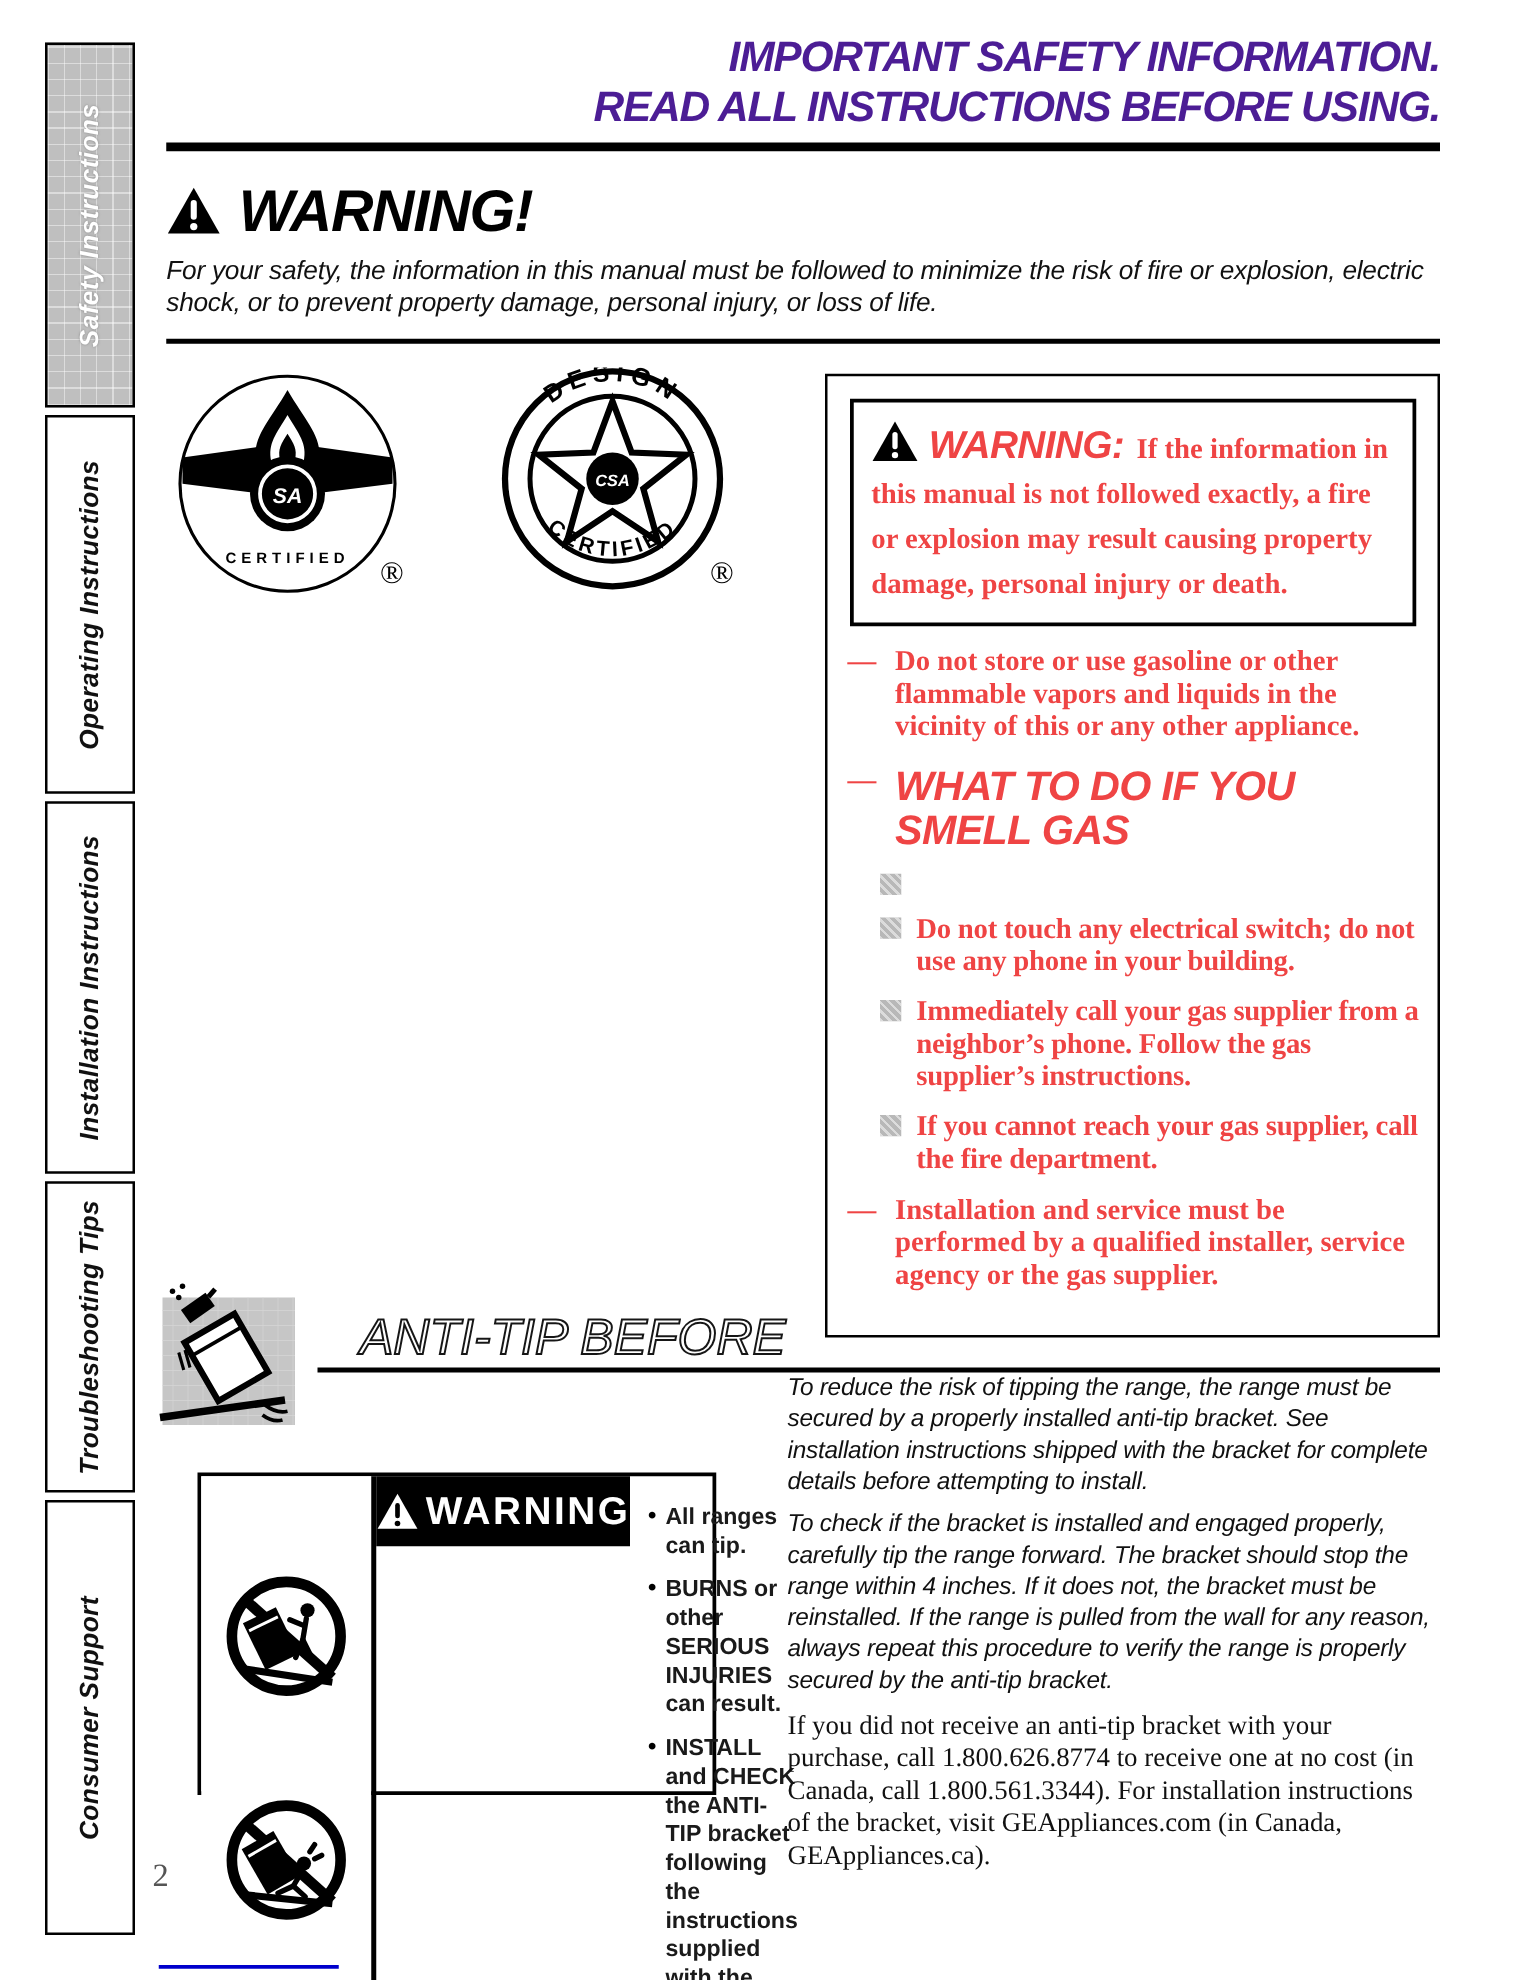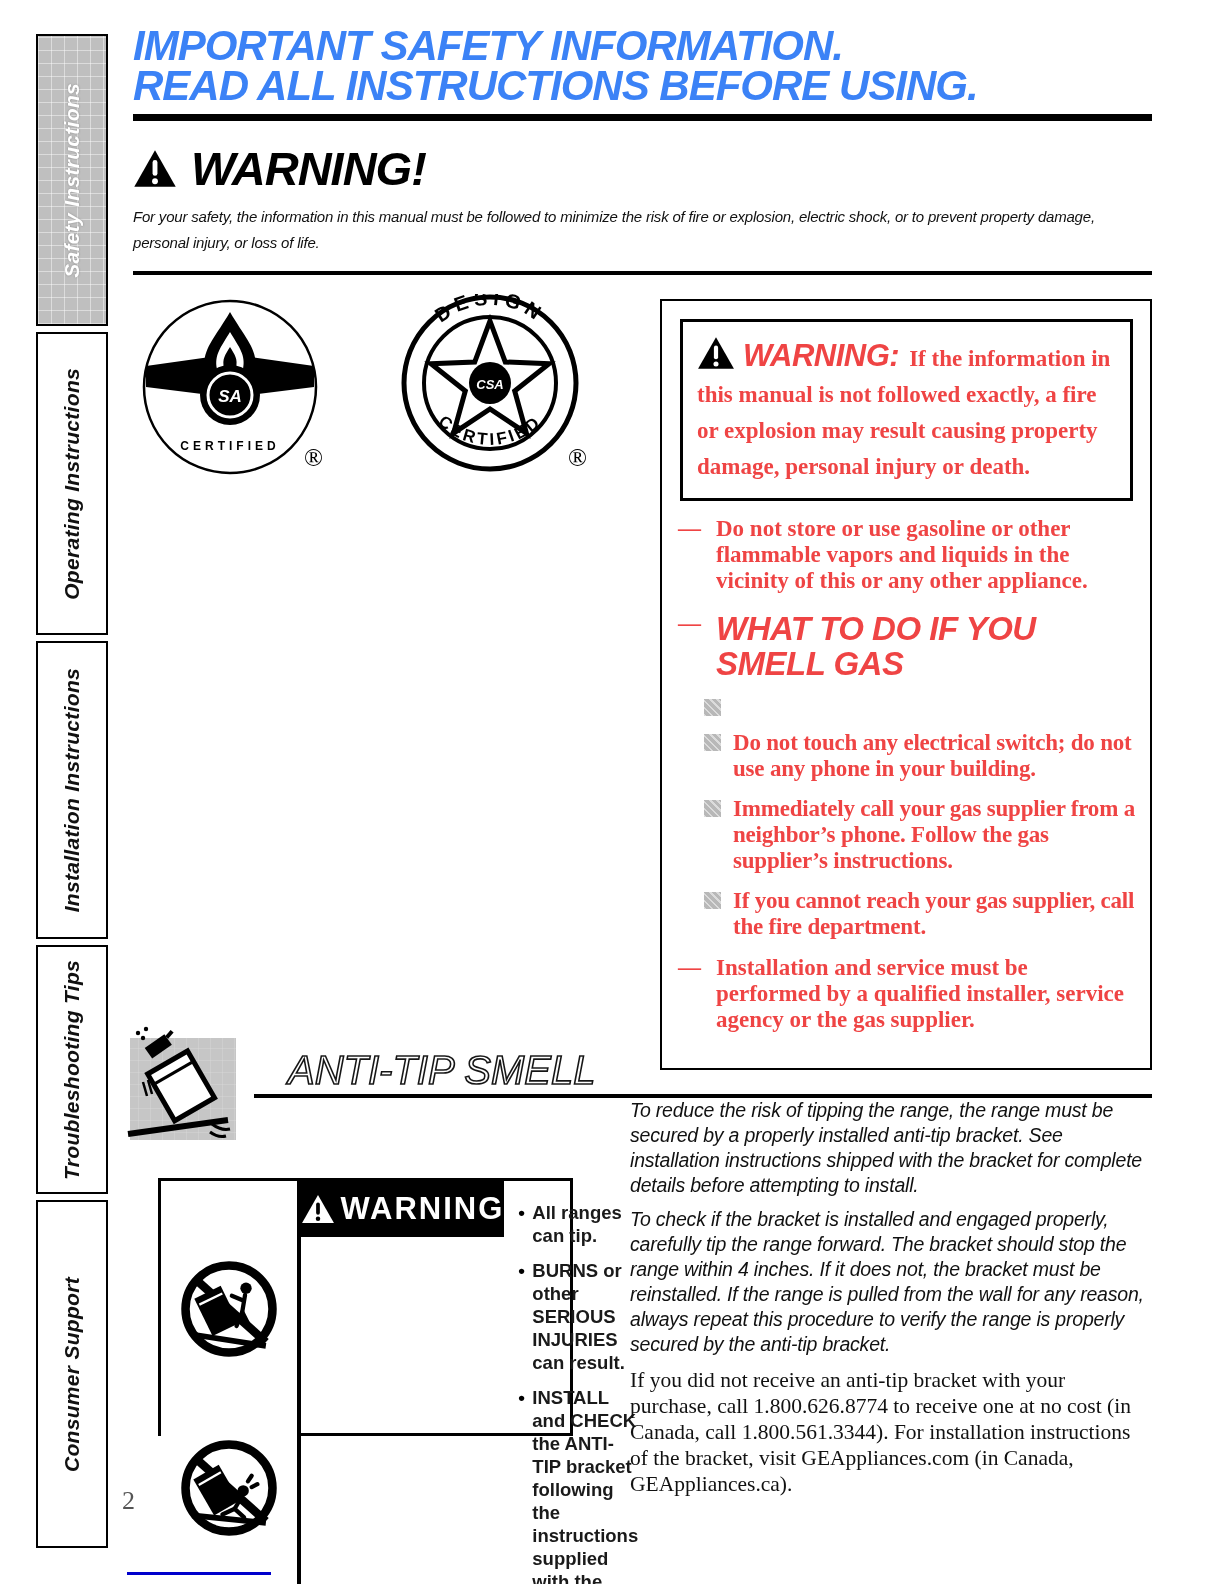--- a/index.html
+++ b/index.html
@@ -32,28 +32,28 @@
   .side-sec.gray{
     background:
       repeating-linear-gradient(0deg, rgba(255,255,255,.45) 0 1px, transparent 1px 13px),
       repeating-linear-gradient(90deg, rgba(255,255,255,.45) 0 1px, transparent 1px 13px),
       #bfbfbf;
   }
   .side-sec.gray span{color:#fff;text-shadow:0 0 2px rgba(90,90,90,.6);}
   
   .main-head{position:absolute;left:133px;top:26px;width:1019px;}
   .title{
-    font-size:42px;line-height:40px;font-weight:900;font-style:italic;
-    letter-spacing:-1px;color:#3b82f6;
+    font-size:34px;line-height:40px;font-weight:900;font-style:italic;
+    letter-spacing:-1px;color:#4c1d95;text-align:right;
   }
   .rule-thick{height:7px;background:#000;margin-top:8px;}
   .warn-head{display:flex;align-items:center;gap:14px;margin-top:20px;}
   .warn-head .wtxt{font-size:47px;font-weight:900;font-style:italic;letter-spacing:-1px;}
   .intro{
-    margin-top:8px;font-size:15px;line-height:26px;font-style:italic;color:#111;
+    margin-top:8px;font-size:21px;line-height:26px;font-style:italic;color:#111;
     letter-spacing:-.2px;
   }
   .rule-thin{height:3.5px;background:#000;margin-top:15px;}
   
   .logo{position:absolute;}
   
   .gas-box{
     position:absolute;left:660px;top:299px;width:492px;height:771px;
     box-sizing:border-box;border:2.5px solid #000;
     padding:18px 14px 0 16px;
@@ -273,21 +273,21 @@
     </g>
     <circle cx="12" cy="9" r="2.2" fill="#000"></circle>
     <circle cx="20" cy="5" r="2.2" fill="#000"></circle>
     <circle cx="17" cy="14" r="2.2" fill="#000"></circle>
     <path d="M86 100 q 9 7 18 5" fill="none" stroke="#000" stroke-width="3"></path>
     <path d="M84 108 q 8 6 16 4" fill="none" stroke="#000" stroke-width="3"></path>
     <line x1="22" y1="56" x2="26" y2="70" stroke="#000" stroke-width="2.5"></line>
     <line x1="17" y1="58" x2="21" y2="72" stroke="#000" stroke-width="2.5"></line>
   </svg>
 
-  <div class="antitip-head">ANTI-TIP SMELL</div>
+  <div class="antitip-head">ANTI-TIP BEFORE</div>
   <div class="antitip-rule"></div>
 
   <div class="tipbox">
     <div class="icons">
       <svg width="104" height="104" viewBox="0 0 110 110">
         <circle cx="55" cy="55" r="46" fill="#fff" stroke="#000" stroke-width="9"></circle>
         <line x1="20" y1="24" x2="94" y2="90" stroke="#000" stroke-width="9"></line>
         <line x1="16" y1="82" x2="94" y2="94" stroke="#000" stroke-width="6"></line>
         <g transform="rotate(-26 45 60)">
           <rect x="28" y="34" width="31" height="44" fill="#000"></rect>

